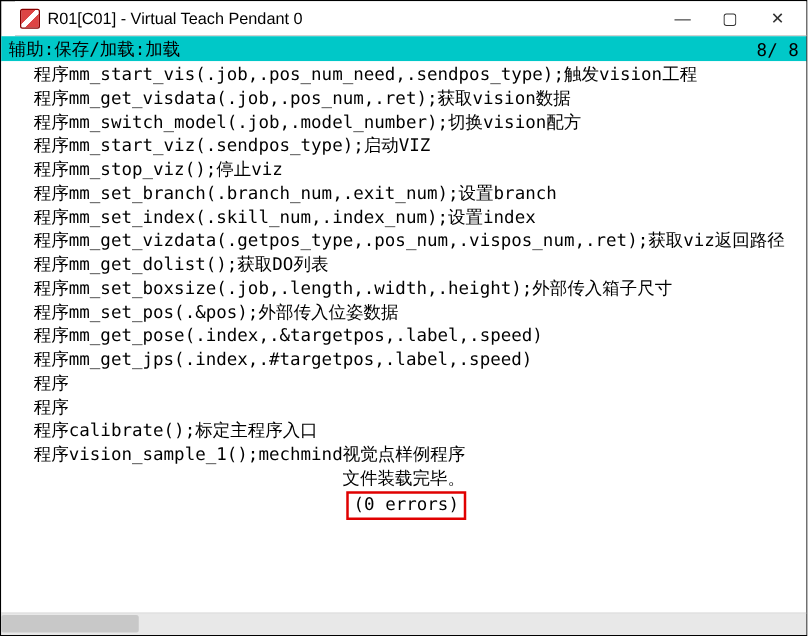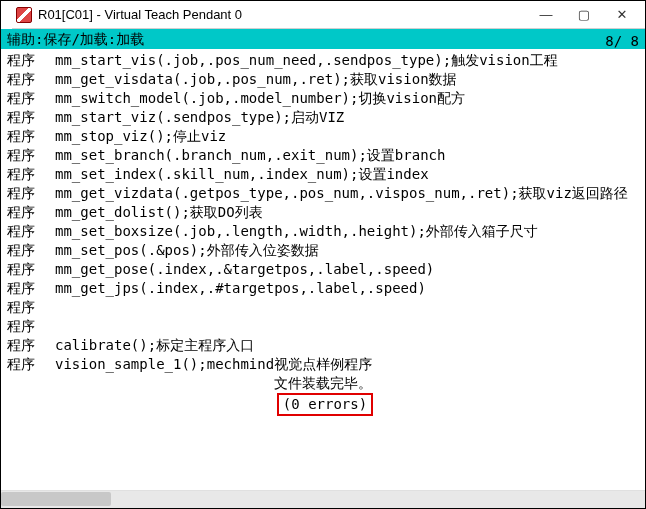--- a/index.html
+++ b/index.html
@@ -55,21 +55,21 @@
     background: #ffffff;
     overflow: hidden;
     position: relative;
     padding: 2px 6px 0 6px;
     line-height: 19px;
     font-family: "SimSun", monospace;
     font-size: 14px;
     color: #000;
     white-space: nowrap;
   }
-  .line { display: flex; }
+  .line { display: flex; text-align: right; }
   .tag { width: 48px; flex-shrink: 0; }
   .content {  }
   .success-line { display: flex; align-items: center; flex-direction: column; }
   .errbox {
     border: 2px solid #e00000;
     padding: 0 4px;
     margin-left: 4px;
     color: #000;
   }
   .bottom-scrollbar {

